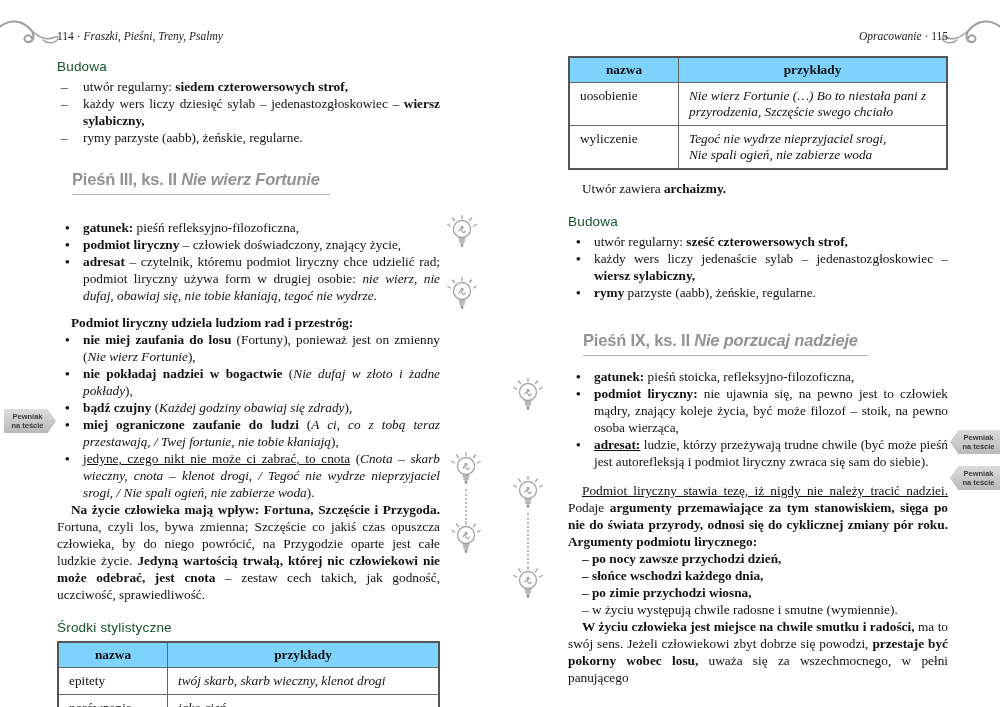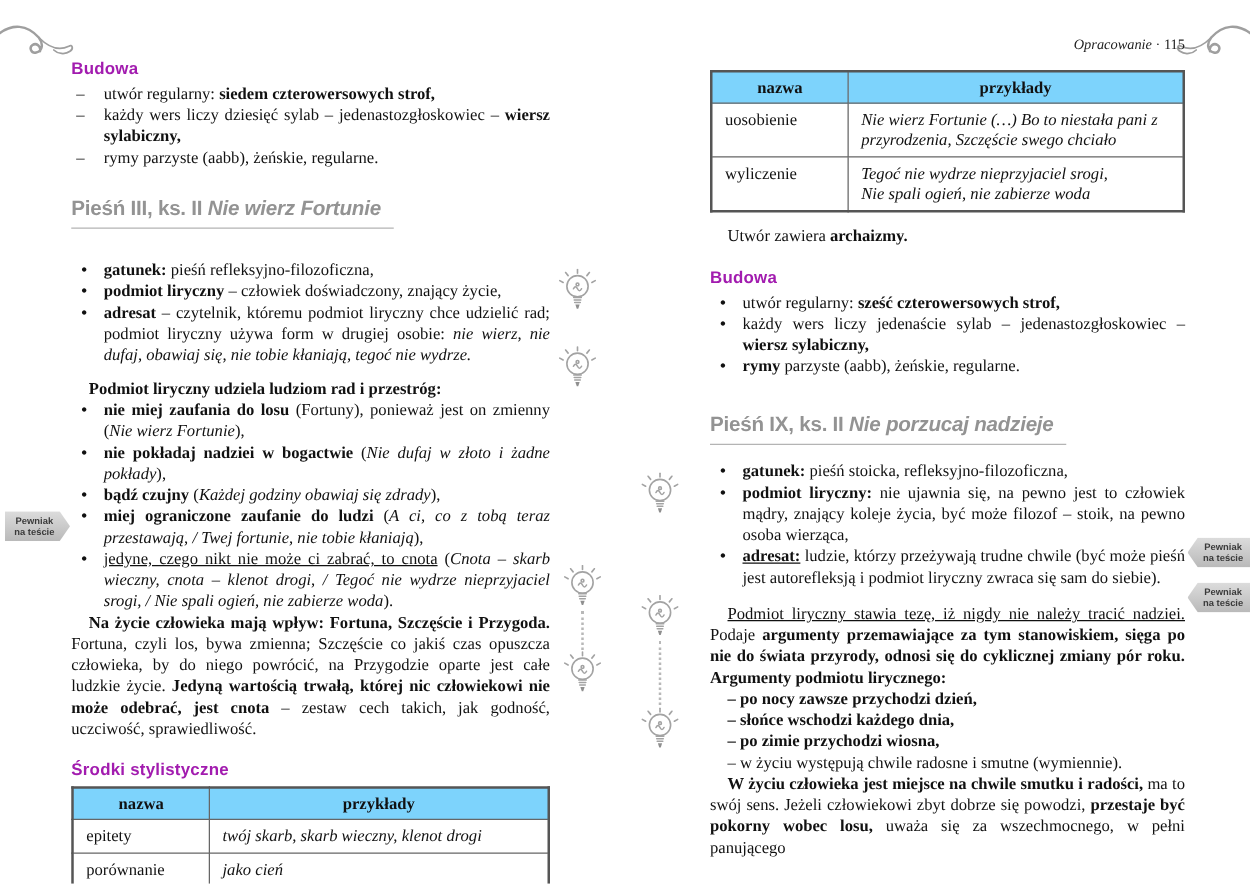--- a/index.html
+++ b/index.html
@@ -4,24 +4,24 @@
 <style>
   html,body{margin:0;padding:0;background:#ffffff;}
   .canvas{position:relative;width:1000px;height:707px;background:#fff;overflow:hidden;
           font-family:"Liberation Serif",serif;color:#111;}
   .page{position:absolute;top:30px;}
   .page-left{left:57px;width:383px;}
   .page-right{left:568px;width:380px;}
   .running-head{font-size:11.5px;color:#222;}
   .running-head .fi{font-style:italic;}
   .rh-right{text-align:right;}
-  .gray-head{font-family:"Liberation Sans",sans-serif;font-weight:bold;color:#a21caf;
+  .gray-head{font-family:"Liberation Sans",sans-serif;font-weight:normal;color:#14532d;
              font-size:13.5px;margin:17px 0 4px 0;letter-spacing:.2px;}
   .section-head{display:inline-block;font-family:"Liberation Sans",sans-serif;font-weight:bold;
-                color:#939393;font-size:16.5px;letter-spacing:-.2px;margin:24px 0 0 0;
+                color:#939393;font-size:16.5px;letter-spacing:-.2px;margin:24px 0 0 15px;
                 padding:0 10px 5px 0;border-bottom:1.5px solid #b4b4b4;}
   .section-head .fi{font-style:italic;}
   .txt{font-size:13.3px;line-height:17px;text-align:justify;}
   ul{list-style:none;margin:0;padding:0;}
   li{position:relative;padding-left:26px;font-size:13.3px;line-height:17px;text-align:justify;}
   .dash-list li::before{content:"–";position:absolute;left:4px;}
   .dot-list li::before{content:"•";position:absolute;left:8px;font-weight:bold;}
   .para{margin:0;font-size:13.3px;line-height:17px;text-align:justify;}
   .indent{text-indent:14px;} .mt8{margin-top:24px;} .mt10{margin-top:10px;} .mt12{margin-top:12px;}
   .arg-line{margin-left:14px;}
@@ -56,20 +56,21 @@
     </svg>
   </div>
   <div class="ornament orn-right">
     <svg width="62" height="46" viewBox="0 0 62 46">
       <path d="M0 12 C 12 2, 24 4, 33 14 C 37 19, 36 25, 31 26 C 27 27, 25 22, 28 20 C 31 18, 35 21, 34 25" fill="none" stroke="#9f9f9f" stroke-width="2" stroke-linecap="round"></path>
       <path d="M33 14 C 41 22, 49 25, 57 21 C 60 19, 61 23, 58 25 C 54 28, 48 27, 45 24" fill="none" stroke="#9f9f9f" stroke-width="1.4" stroke-linecap="round"></path>
     </svg>
   </div>
 
   <div class="page page-left">
+    <div class="running-head"><span>114 · </span><span class="fi">Fraszki, Pieśni, Treny, Psalmy</span></div>
 
     <div class="gray-head">Budowa</div>
     <ul class="dash-list">
       <li><span>utwór regularny: </span><span class="fb">siedem czterowersowych strof,</span></li>
       <li><span>każdy wers liczy dziesięć sylab – jedenastozgłoskowiec – </span><span class="fb">wiersz sylabiczny,</span></li>
       <li><span>rymy parzyste (aabb), żeńskie, regularne.</span></li>
     </ul>
 
     <h2 class="section-head"><span>Pieśń III, ks. II </span><span class="fi">Nie wierz Fortunie</span></h2>
     <ul class="dot-list mt8">

